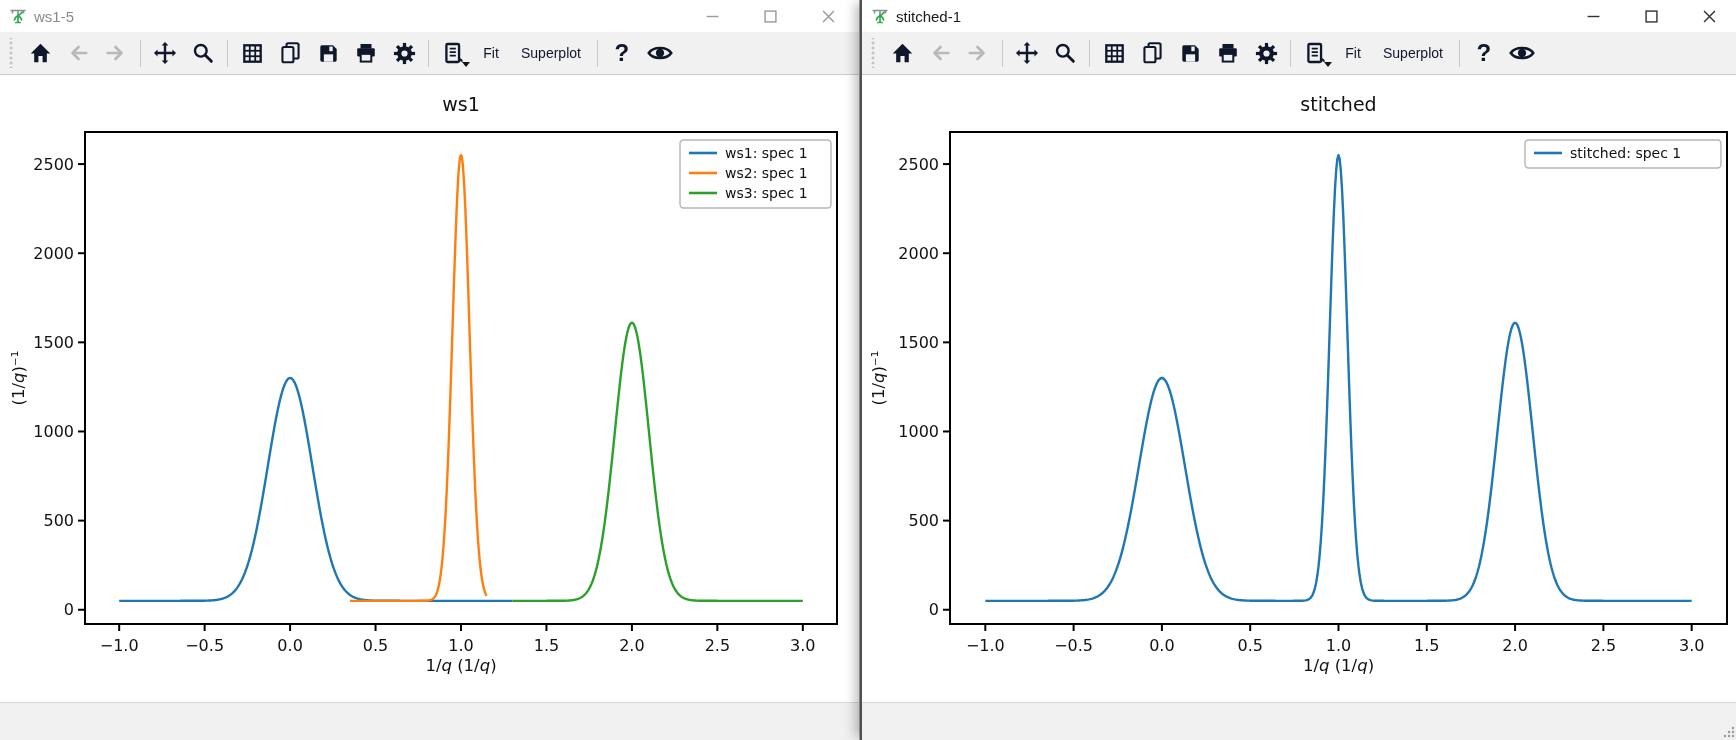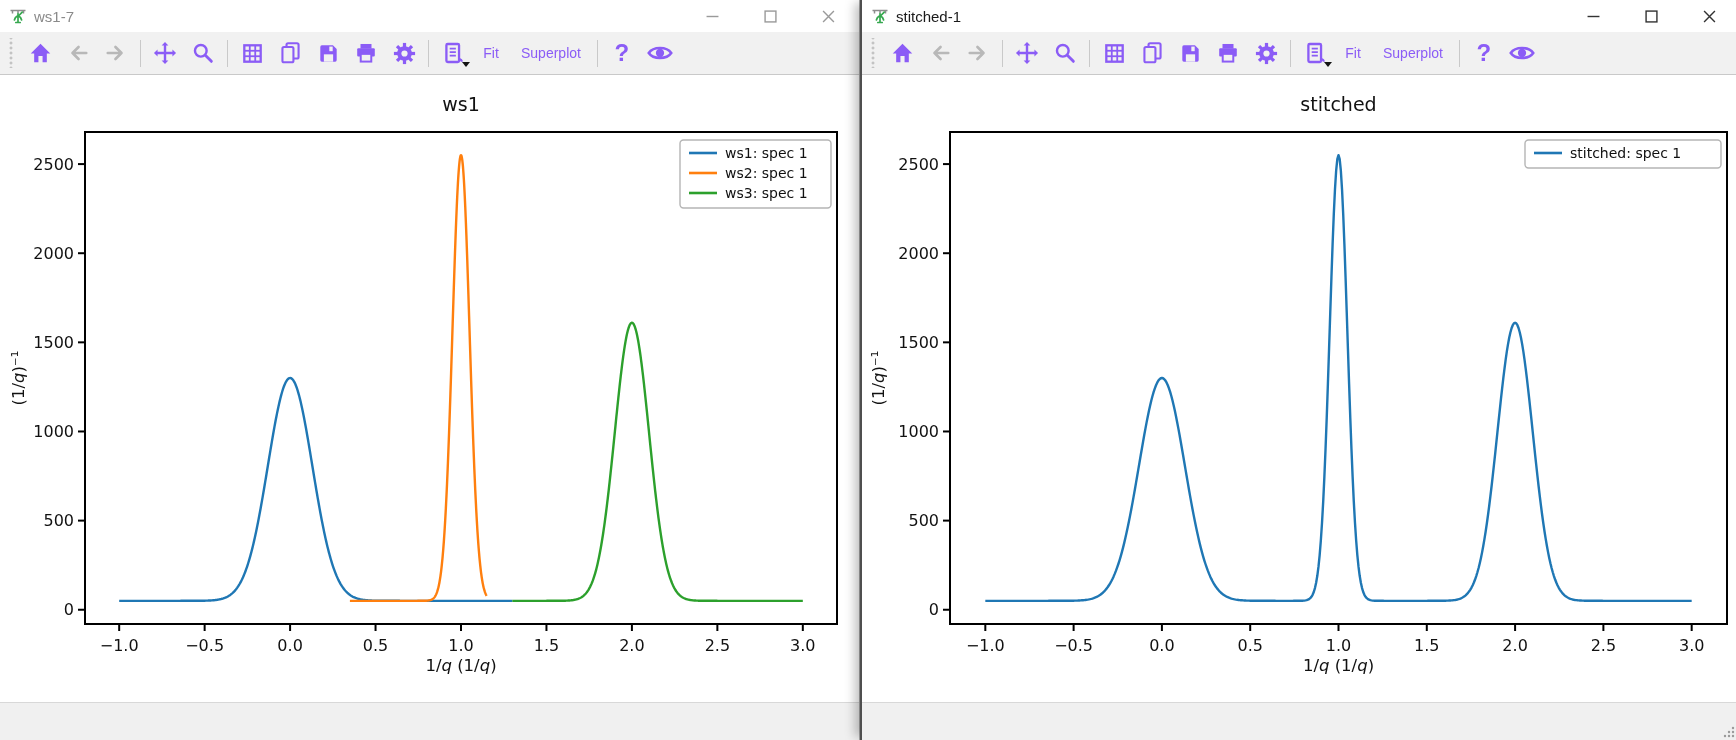--- a/index.html
+++ b/index.html
@@ -17,21 +17,21 @@
   .window.left .controls{right:2px;}
   .ctrl{width:58px;height:32px;display:flex;align-items:center;justify-content:center;
         border:none;background:transparent;color:#9a9a9a;padding:0;}
   .window.active .ctrl{color:#333;}
   .toolbar{position:absolute;left:0;right:0;top:32px;height:42px;background:#f1f1f1;
            border-bottom:1px solid #c9c9c9;display:flex;align-items:center;padding-left:8px;}
   .tb-handle{width:6px;height:30px;margin-right:7px;
              background-image:radial-gradient(#b3b3b3 1px, transparent 1.3px);
              background-size:5px 5px;background-position:center;}
   .tbtn{height:34px;min-width:36px;display:flex;align-items:center;justify-content:center;
-        background:transparent;border:none;margin:0 1px;position:relative;color:#8b5cf6;
+        background:transparent;border:none;margin:0 1px;position:relative;color:#0f172a;
         font-family:"Liberation Sans",sans-serif;font-size:14px;padding:0 4px;}
   .tbtn.disabled{color:#b8b8b8;}
   .tbtn.ttext{padding:0 10px;}
   .tbtn.qmark{font-size:24px;font-weight:700;padding:0 8px;}
   .ico{display:flex;}
   .sep{width:1px;height:27px;background:#c9c9c9;margin:0 5px;}
   .caret{position:absolute;right:1px;bottom:3px;width:0;height:0;
          border-left:4px solid transparent;border-right:4px solid transparent;border-top:5px solid #141414;}
   .figure{position:absolute;top:75px;background:#fff;}
   .window.left .figure{left:2px;width:855px;height:627px;}
@@ -47,21 +47,21 @@
 <div class="desktop">
 
   <section class="window left">
     <header class="titlebar">
       <span class="app-icon">
           <svg width="18" height="18" viewBox="0 0 18 18">
             <path d="M1.5 3.5 H16.5 M3.5 3.5 V6.5 M9 3.5 V6 M14.5 3.5 V6.5" stroke="#8d8d8d" stroke-width="1.5" fill="none"></path>
             <path d="M9 6.5 V15 M6.8 15.5 H11.2 M9 8.5 C7 9.5 5.8 11 5.4 13 M9 8.5 C11 9.5 12.2 11 12.6 13 M9 9.5 L13.2 5.2" stroke="#36a84f" stroke-width="1.7" fill="none" stroke-linecap="round"></path>
           </svg>
         </span>
-      <span class="title">ws1-7</span>
+      <span class="title">ws1-5</span>
       <div class="controls">
           <button class="ctrl">
             <span class="ico">
               <svg width="13" height="13" viewBox="0 0 12 12">
                 <line x1="0.5" y1="6" x2="11.5" y2="6" stroke="currentColor" stroke-width="1.3"></line>
               </svg>
             </span>
           </button>
           <button class="ctrl">
             <span class="ico">

